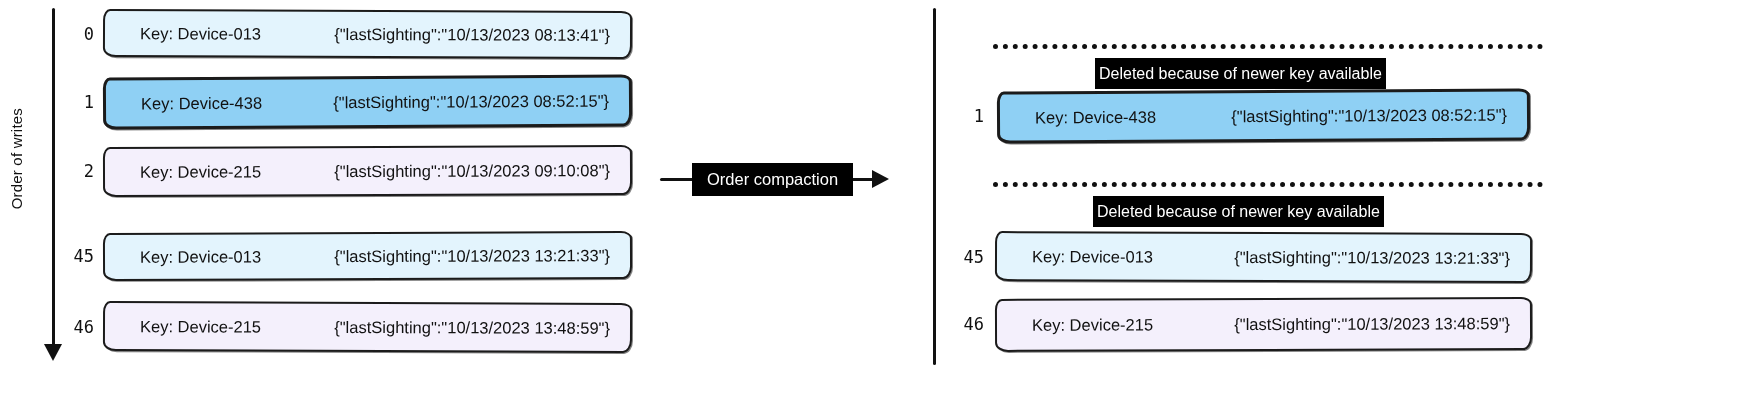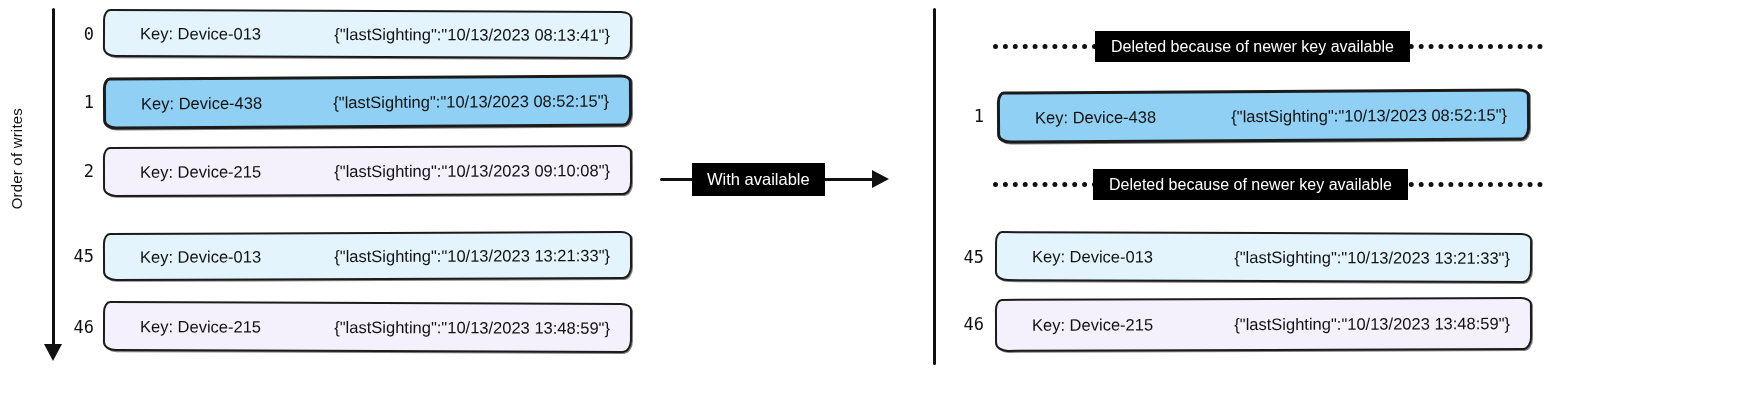--- a/index.html
+++ b/index.html
@@ -72,21 +72,21 @@
   .right-line{
     position:absolute;left:933px;top:8px;width:3px;height:357px;
     background:#111;border-radius:2px;
   }
   .dotline{
     position:absolute;height:0;border-top:5px dotted #111;
   }
   .del-badge{
     position:absolute;height:31px;background:#000;color:#fff;
     display:flex;align-items:center;justify-content:center;
-    padding:0 16px;font-size:16px;white-space:nowrap;z-index:2;
+    padding:0 4px;font-size:16px;white-space:nowrap;z-index:2;margin-top:27px;
   }
 </style>
 </head>
 <body>
 
 <div class="canvas">
 
   <div class="axis-line"></div>
   <div class="axis-arrowhead"></div>
   <div class="axis-label">Order of writes</div>
@@ -113,21 +113,21 @@
     <span class="key">Key: Device-013</span>
     <span class="value">{"lastSighting":"10/13/2023 13:21:33"}</span>
   </div>
   <div class="entry lavender tilt-a" style="left:103px;top:302px;width:529px;height:50px;">
     <span class="key">Key: Device-215</span>
     <span class="value">{"lastSighting":"10/13/2023 13:48:59"}</span>
   </div>
 
   <div class="mid-line"></div>
   <div class="mid-head"></div>
-  <div class="mid-label">With available</div>
+  <div class="mid-label">Order compaction</div>
 
   <div class="right-line"></div>
 
   <div class="dotline" style="left:993px;top:44px;width:550px;"></div>
   <div class="del-badge" style="left:1095px;top:31px;">Deleted because of newer key available</div>
 
   <div class="idx" style="left:948px;top:106px;">1</div>
   <div class="idx" style="left:948px;top:247px;">45</div>
   <div class="idx" style="left:948px;top:314px;">46</div>
 

